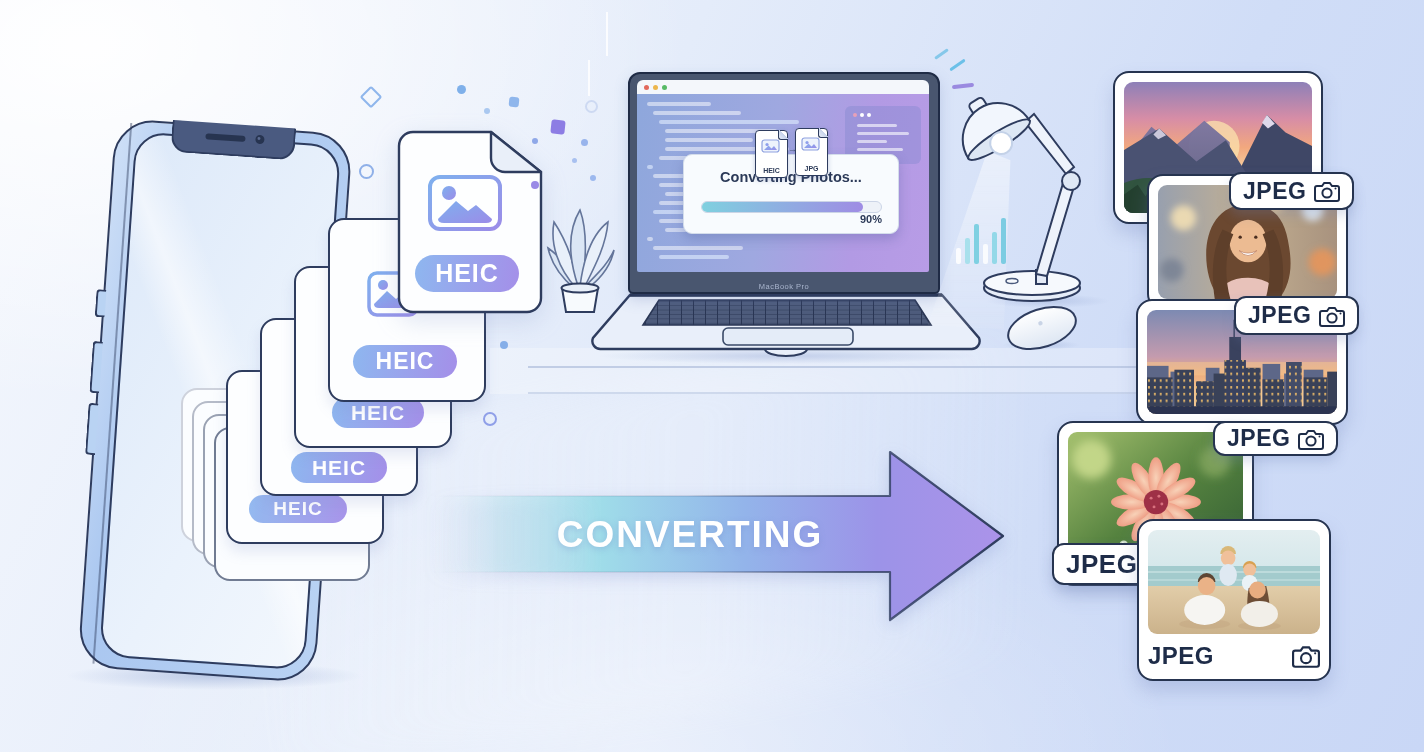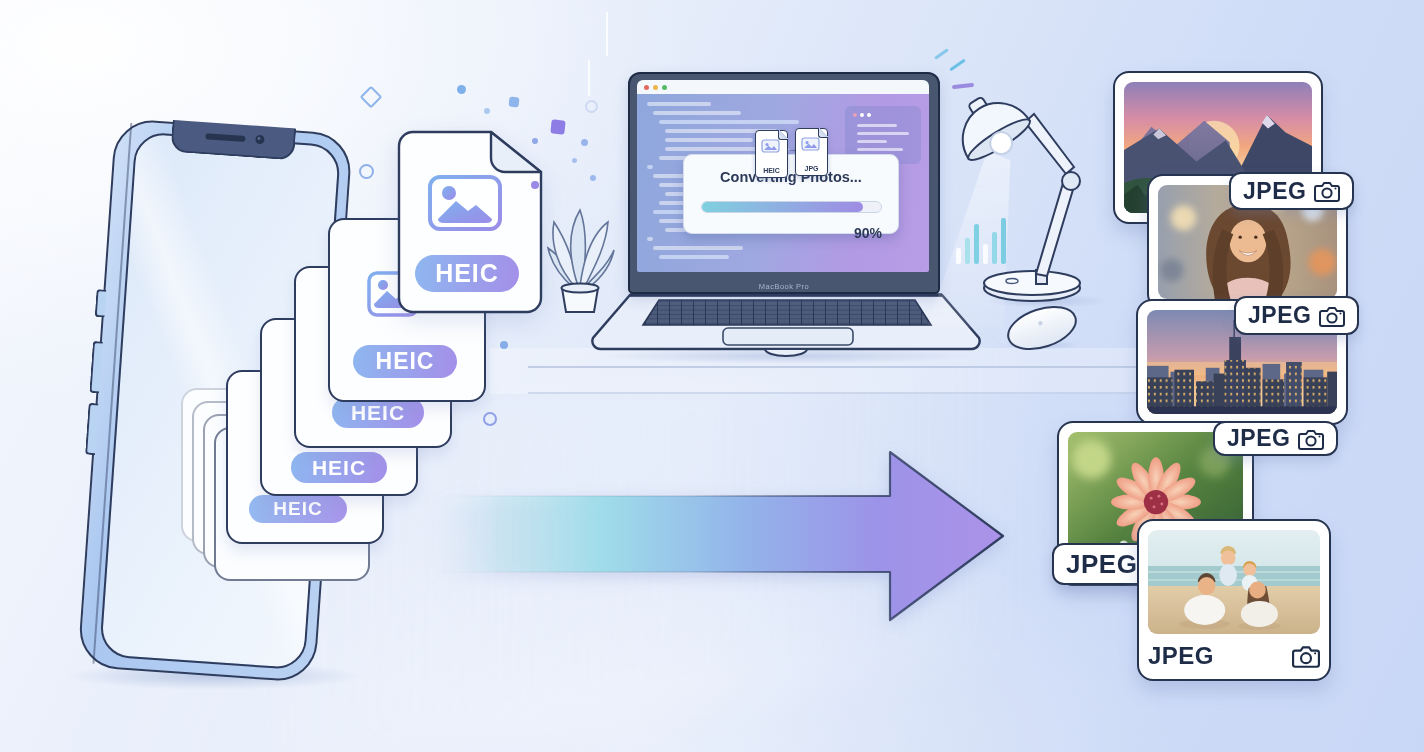--- a/index.html
+++ b/index.html
@@ -45,21 +45,21 @@
   #code-lines{position:absolute;left:10px;top:8px;width:150px;}
   .cline{height:4px;border-radius:2px;background:rgba(255,255,255,.5);margin-bottom:5px;}
   .mpanel{position:absolute;right:8px;top:12px;width:76px;height:58px;background:rgba(125,135,205,.38);border-radius:6px;}
   .mdot{position:absolute;top:7px;width:4px;height:4px;border-radius:50%;}
   .mline{position:absolute;left:12px;height:3px;border-radius:2px;background:rgba(255,255,255,.6);}
   .dialog{position:absolute;left:46px;top:60px;width:214px;height:78px;background:#f8fbfe;border:1px solid #d4ddeb;
     border-radius:9px;box-shadow:0 5px 12px rgba(70,90,150,.3);}
   .dtitle{position:absolute;left:0;right:0;top:14px;text-align:center;font-size:14.5px;font-weight:bold;color:#2c3a58;}
   .ptrack{position:absolute;left:17px;right:16px;top:46px;height:10px;background:#eef2f8;border:1px solid #ccd5e6;border-radius:6px;}
   .pfill{position:absolute;left:0;top:0;bottom:0;border-radius:6px;background:linear-gradient(90deg,#7fd0df,#9f8ce4);}
-  .ppct{position:absolute;right:16px;top:70px;font-size:14px;font-weight:bold;color:#2c3a58;}
+  .ppct{position:absolute;right:16px;top:58px;font-size:11px;font-weight:bold;color:#2c3a58;}
   .ficon{position:absolute;width:31px;height:46px;background:#fff;border:1.5px solid #2e3c5e;border-radius:4px;box-shadow:0 2px 5px rgba(70,90,150,.3);}
   .ffold{position:absolute;top:-1px;right:-1px;width:9px;height:9px;border-bottom-left-radius:3px;
     background:linear-gradient(225deg,rgba(0,0,0,0) 46%,#c7d3ea 48%,#e7edf8 100%);border-left:1px solid #2e3c5e;border-bottom:1px solid #2e3c5e;}
   .flabel{position:absolute;left:0;right:0;bottom:3px;text-align:center;font-size:7px;font-weight:bold;color:#2c3a58;}
   .farrow{position:absolute;font-size:9px;color:#4a5878;font-weight:bold;}
   .brand{position:absolute;left:0;right:0;top:208px;text-align:center;font-size:7.5px;color:#a9b5cd;letter-spacing:.5px;}
   
   .deskline{position:absolute;height:2px;background:#b6c4e0;}
   .dbar{width:5px;margin-right:4px;border-radius:2px;align-self:flex-end;}
   #decor-bars{position:absolute;left:956px;top:214px;height:50px;display:flex;align-items:flex-end;}
@@ -329,20 +329,21 @@
       </linearGradient>
       <linearGradient id="astroke" x1="0" y1="0" x2="1" y2="0">
         <stop offset="0" stop-color="#2e3c5e" stop-opacity="0"></stop>
         <stop offset="0.45" stop-color="#2e3c5e" stop-opacity="0.12"></stop>
         <stop offset="0.72" stop-color="#2e3c5e" stop-opacity="0.7"></stop>
         <stop offset="1" stop-color="#2e3c5e"></stop>
       </linearGradient>
     </defs>
     <path d="M5,48 H465 V4 L578,88 L465,172 V124 H5 Z" fill="url(#abody)" stroke="url(#astroke)" stroke-width="2.2" stroke-linejoin="round"></path>
   </svg>
+  <div class="conv-label">CONVERTING</div>
 
   <div class="jcard" style="left:1113px;top:71px;width:210px;height:153px;">
     <div class="ph">
       <svg viewBox="0 0 192 135" preserveAspectRatio="none">
         <defs>
           <linearGradient id="msky" x1="0" y1="0" x2="0" y2="1">
             <stop offset="0" stop-color="#8d80b8"></stop>
               <stop offset="0.28" stop-color="#d78da6"></stop>
             <stop offset="0.5" stop-color="#f2a87e"></stop>
               <stop offset="0.68" stop-color="#f7d3a2"></stop>

